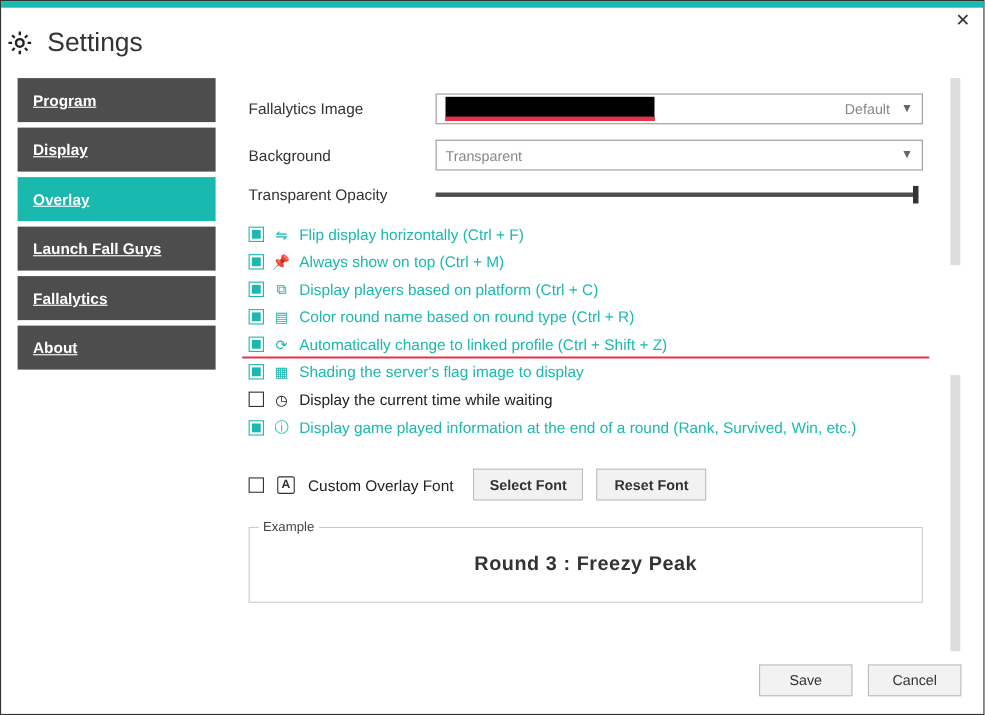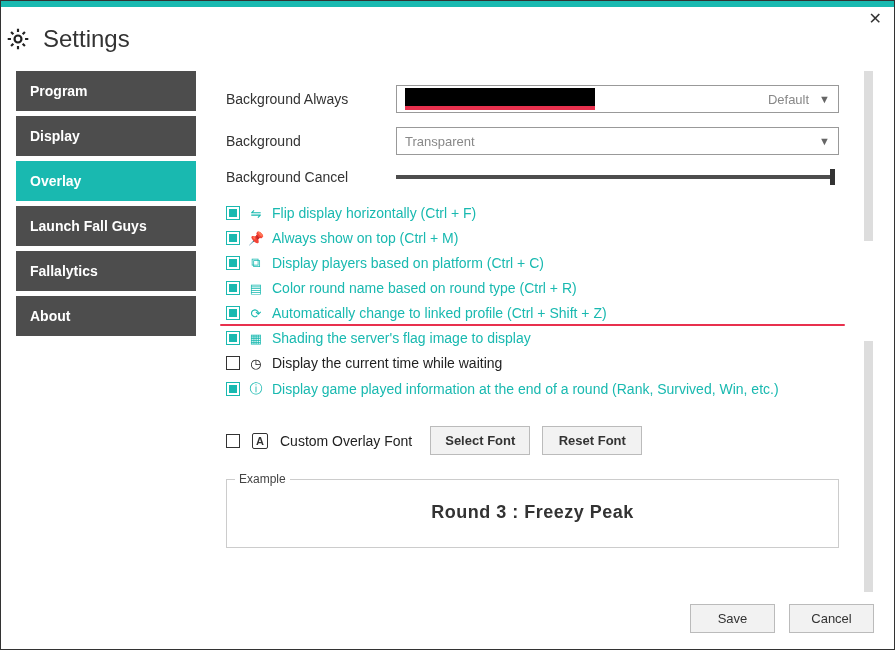--- a/index.html
+++ b/index.html
@@ -58,20 +58,21 @@
     gap: 5px;
     padding-top: 8px;
   }
   .sidebar-item {
     background: #4d4d4d;
     color: #fff;
     padding: 12px 14px;
     font-size: 14px;
     font-weight: 600;
     cursor: pointer;
+    text-decoration: underline;
   }
   .sidebar-item.active {
     background: #19b9b0;
   }
   .main {
     flex: 1;
     position: relative;
     padding: 22px 40px 0 10px;
   }
   .scrollbar {
@@ -256,40 +257,40 @@
       <div class="sidebar-item"><span>Launch Fall Guys</span></div>
       <div class="sidebar-item"><span>Fallalytics</span></div>
       <div class="sidebar-item"><span>About</span></div>
     </div>
 
     <div class="main">
       <div class="scrollbar sbthumb-top"></div>
       <div class="scrollbar sbthumb-bot"></div>
 
       <div class="form-row">
-        <div class="form-label">Background Always</div>
+        <div class="form-label">Fallalytics Image</div>
         <div class="dropdown withimg">
           <div class="bgimg-preview"></div>
           <span style="display:flex;align-items:center;">
             <span class="sel">Default</span>
             <span class="chev">▼</span>
           </span>
         </div>
       </div>
 
       <div class="form-row">
         <div class="form-label">Background</div>
         <div class="dropdown" style="justify-content:space-between;">
           <span class="sel" style="color:#888">Transparent</span>
           <span class="chev">▼</span>
         </div>
       </div>
 
       <div class="form-row slider-row">
-        <div class="form-label">Background Cancel</div>
+        <div class="form-label">Transparent Opacity</div>
         <div class="track">
           <div class="thumb"></div>
         </div>
       </div>
 
       <div class="checks">
         <label class="chk teal">
           <span class="box checked"></span>
           <span class="ico">⇋</span>
           <span>Flip display horizontally (Ctrl + F)</span>

